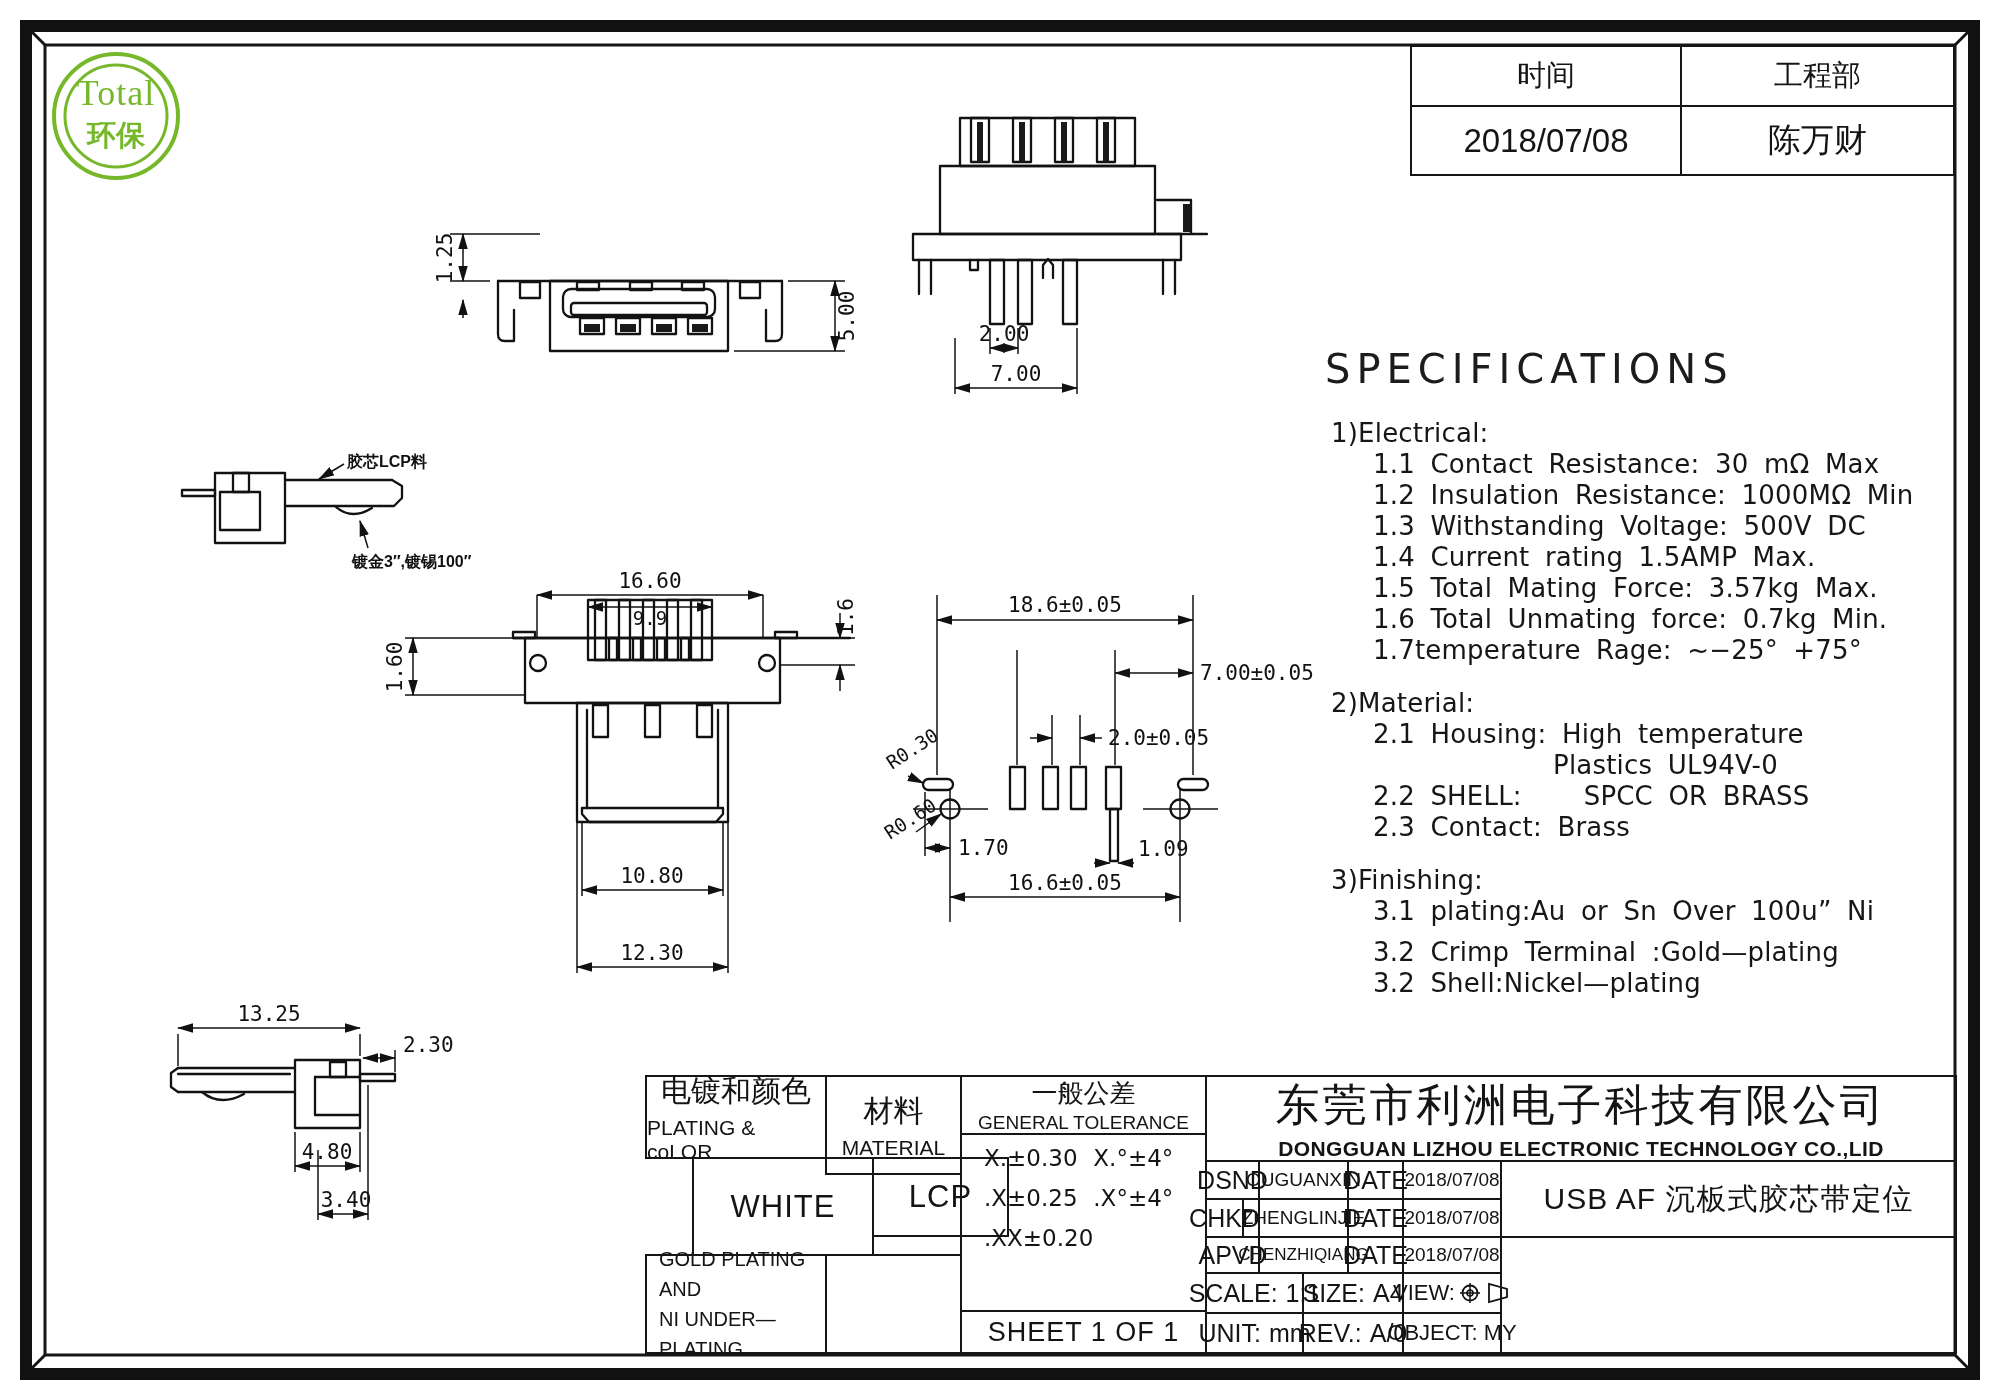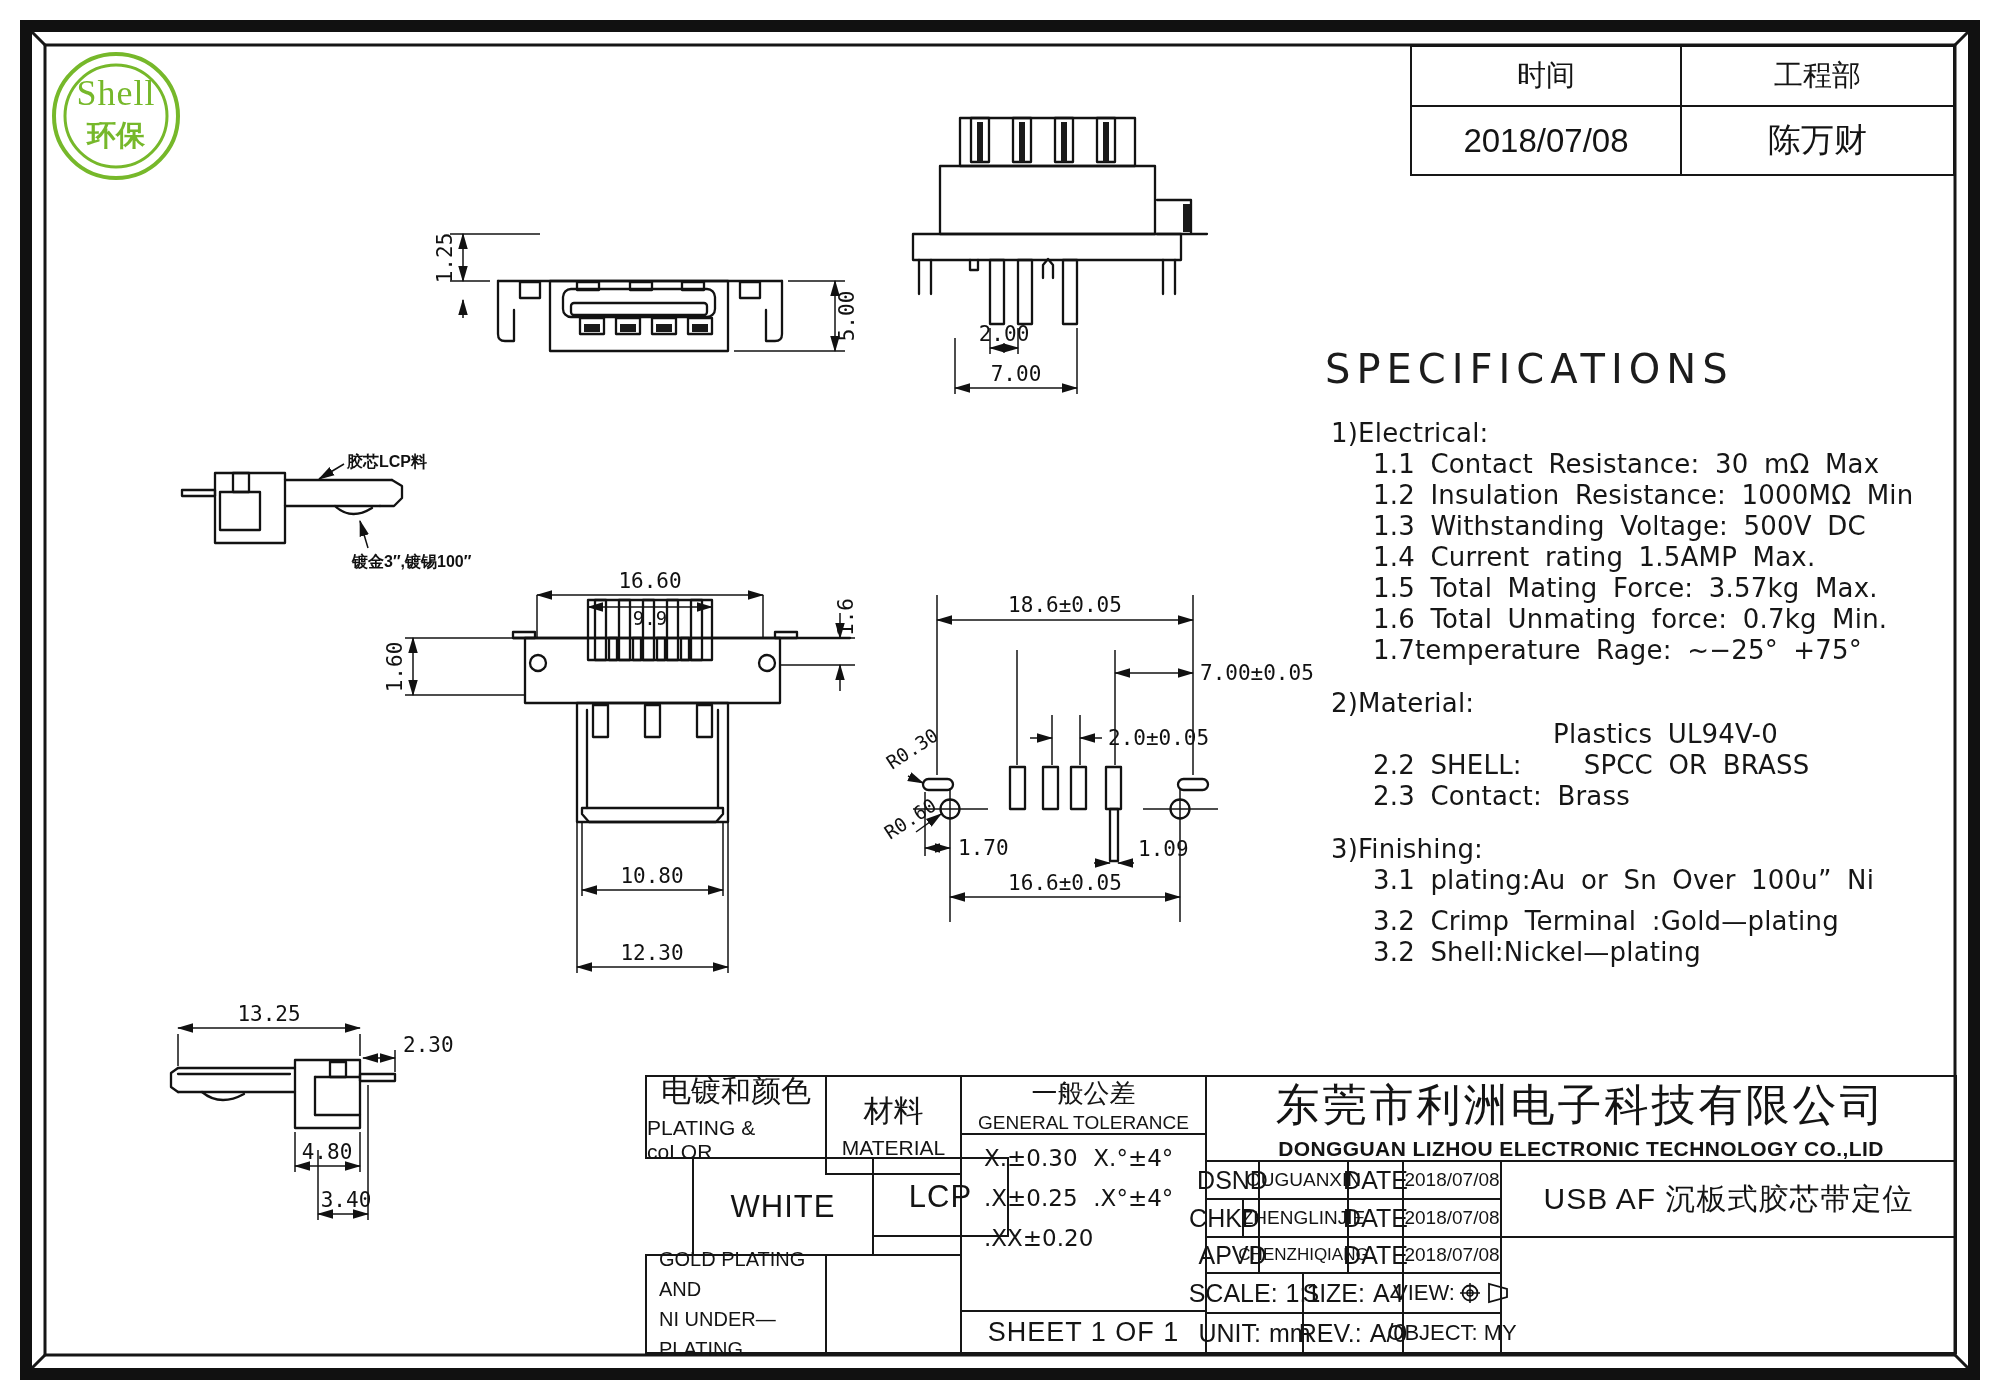--- a/index.html
+++ b/index.html
@@ -78,21 +78,21 @@
     </defs>
   </svg>
 
   
   <div class="rohs">
     <svg width="136" height="136">
       <circle cx="68" cy="68" r="62" fill="none" stroke="#76b82a" stroke-width="4"></circle>
       <circle cx="68" cy="68" r="51" fill="none" stroke="#76b82a" stroke-width="3"></circle>
     </svg>
     <div class="rohs-text">
-      <span class="rohs-line1">Shell</span>
+      <span class="rohs-line1">Total</span>
       <span class="rohs-line2">环保</span>
     </div>
   </div>
 
   
   <div class="cell info-header" style="left:1410px;top:45px;width:272px;height:62px;">时间</div>
   <div class="cell info-header" style="left:1680px;top:45px;width:275px;height:62px;">工程部</div>
   <div class="cell info-value" style="left:1410px;top:105px;width:272px;height:71px;">2018/07/08</div>
   <div class="cell info-value" style="left:1680px;top:105px;width:275px;height:71px;">陈万财</div>
 
@@ -101,20 +101,21 @@
     <div class="spec-title">SPECIFICATIONS</div>
     <div class="spec-line spec-head">1)Electrical:</div>
     <div class="spec-line">1.1 Contact Resistance: 30 mΩ Max</div>
     <div class="spec-line">1.2 Insulation Resistance: 1000MΩ Min</div>
     <div class="spec-line">1.3 Withstanding Voltage: 500V DC</div>
     <div class="spec-line">1.4 Current rating 1.5AMP Max.</div>
     <div class="spec-line">1.5 Total Mating Force: 3.57kg Max.</div>
     <div class="spec-line">1.6 Total Unmating force: 0.7kg Min.</div>
     <div class="spec-line">1.7temperature Rage: ~−25° +75°</div>
     <div class="spec-line spec-head spec-gap">2)Material:</div>
+    <div class="spec-line">2.1 Housing: High temperature</div>
     <div class="spec-line spec-indent2">Plastics UL94V-0</div>
     <div class="spec-line">2.2 SHELL:    SPCC OR BRASS</div>
     <div class="spec-line">2.3 Contact: Brass</div>
     <div class="spec-line spec-head spec-gap">3)Finishing:</div>
     <div class="spec-line">3.1 plating:Au or Sn Over 100u” Ni</div>
     <div class="spec-line spec-gap-sm">3.2 Crimp Terminal :Gold—plating</div>
     <div class="spec-line">3.2 Shell:Nickel—plating</div>
   </div>
 
   

